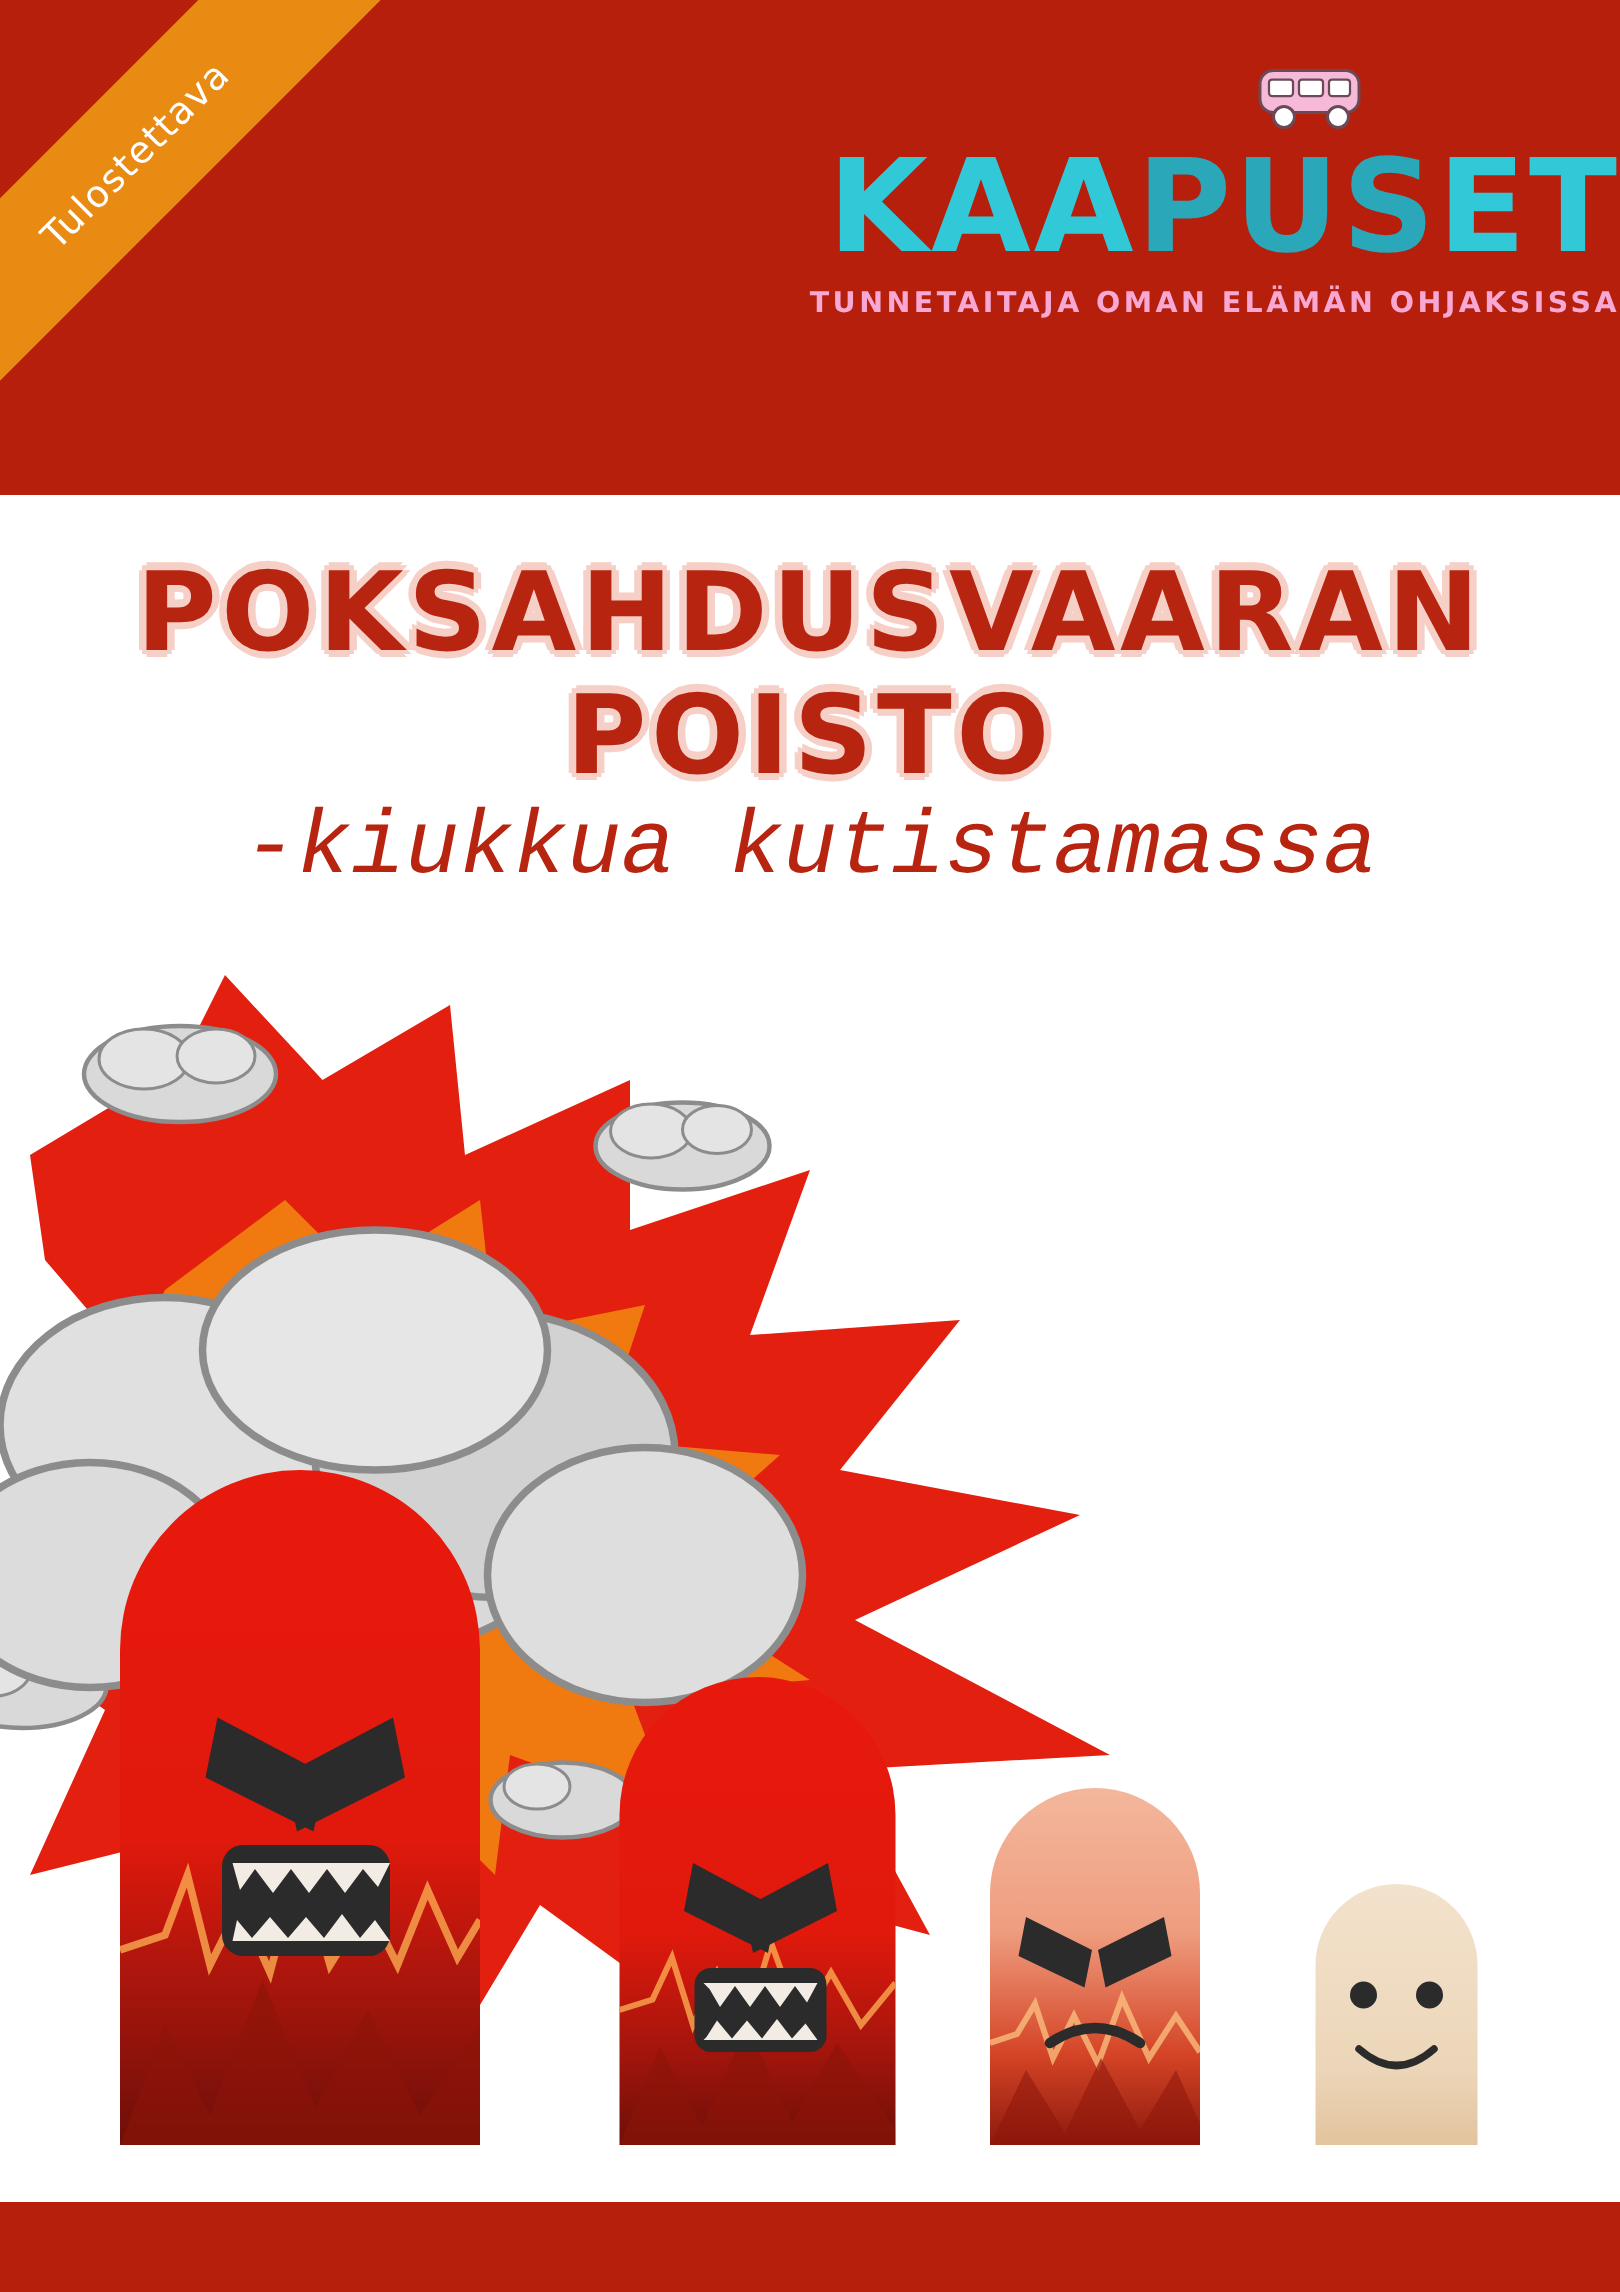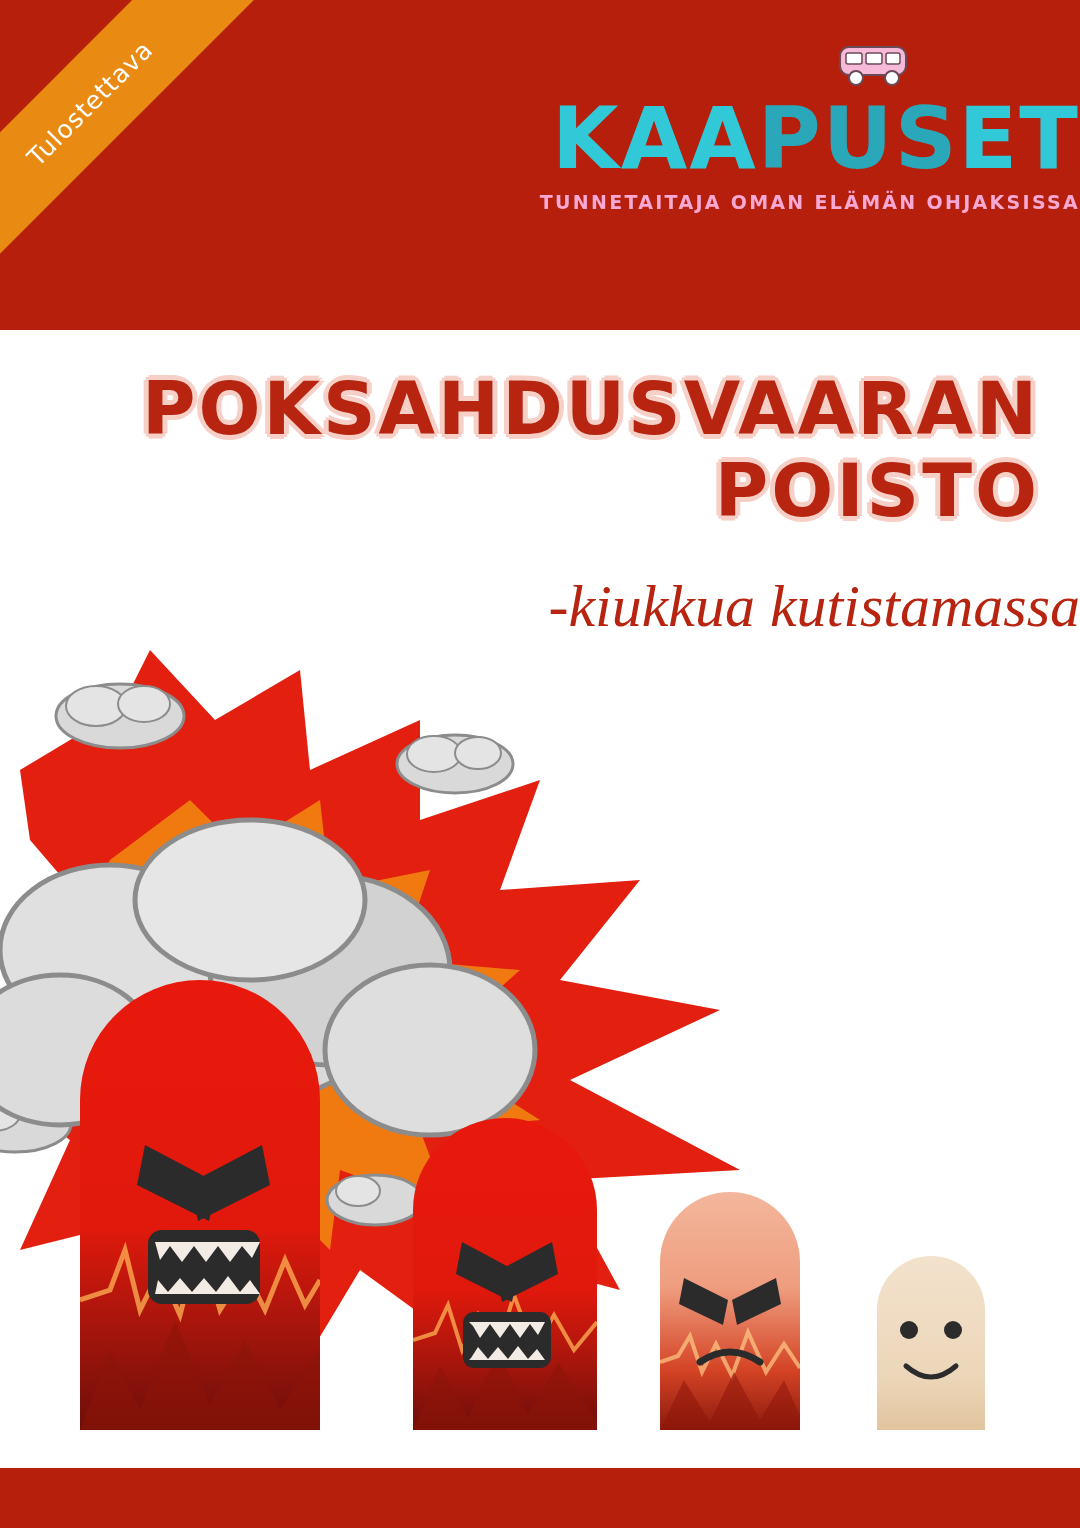--- a/index.html
+++ b/index.html
@@ -80,43 +80,42 @@
     top: -58px;
     width: 78px;
     height: 52px;
   }
 
   
   .title-block {
     position: absolute;
     left: 0; top: 368px;
     width: 1080px;
-    text-align: right;
+    text-align: center;
   }
   .title-main {
     font-family: "DejaVu Sans", sans-serif;
     font-weight: bold;
     font-size: 73px;
     letter-spacing: 3px;
     line-height: 1.12;
     color: #b72410;
     text-shadow:
       -3px -3px 0 #f6cfc6, 3px -3px 0 #f6cfc6,
       -3px  3px 0 #f6cfc6, 3px  3px 0 #f6cfc6,
        0px  5px 0 #f6cfc6, 0px -5px 0 #f6cfc6,
        5px  0px 0 #f6cfc6, -5px 0px 0 #f6cfc6;
     margin: 0;
     padding: 0 40px;
   }
   .title-sub {
-    font-family: Liberation Serif, serif;
+    font-family: Liberation Mono, monospace;
     font-size: 60px;
     font-style: italic;
     color: #b72410;
-    margin-top: 40px;
   }
 
   
   .illustration {
     position: absolute;
     left: 0;
     top: 650px;
     width: 1080px;
     height: 820px;
   }

